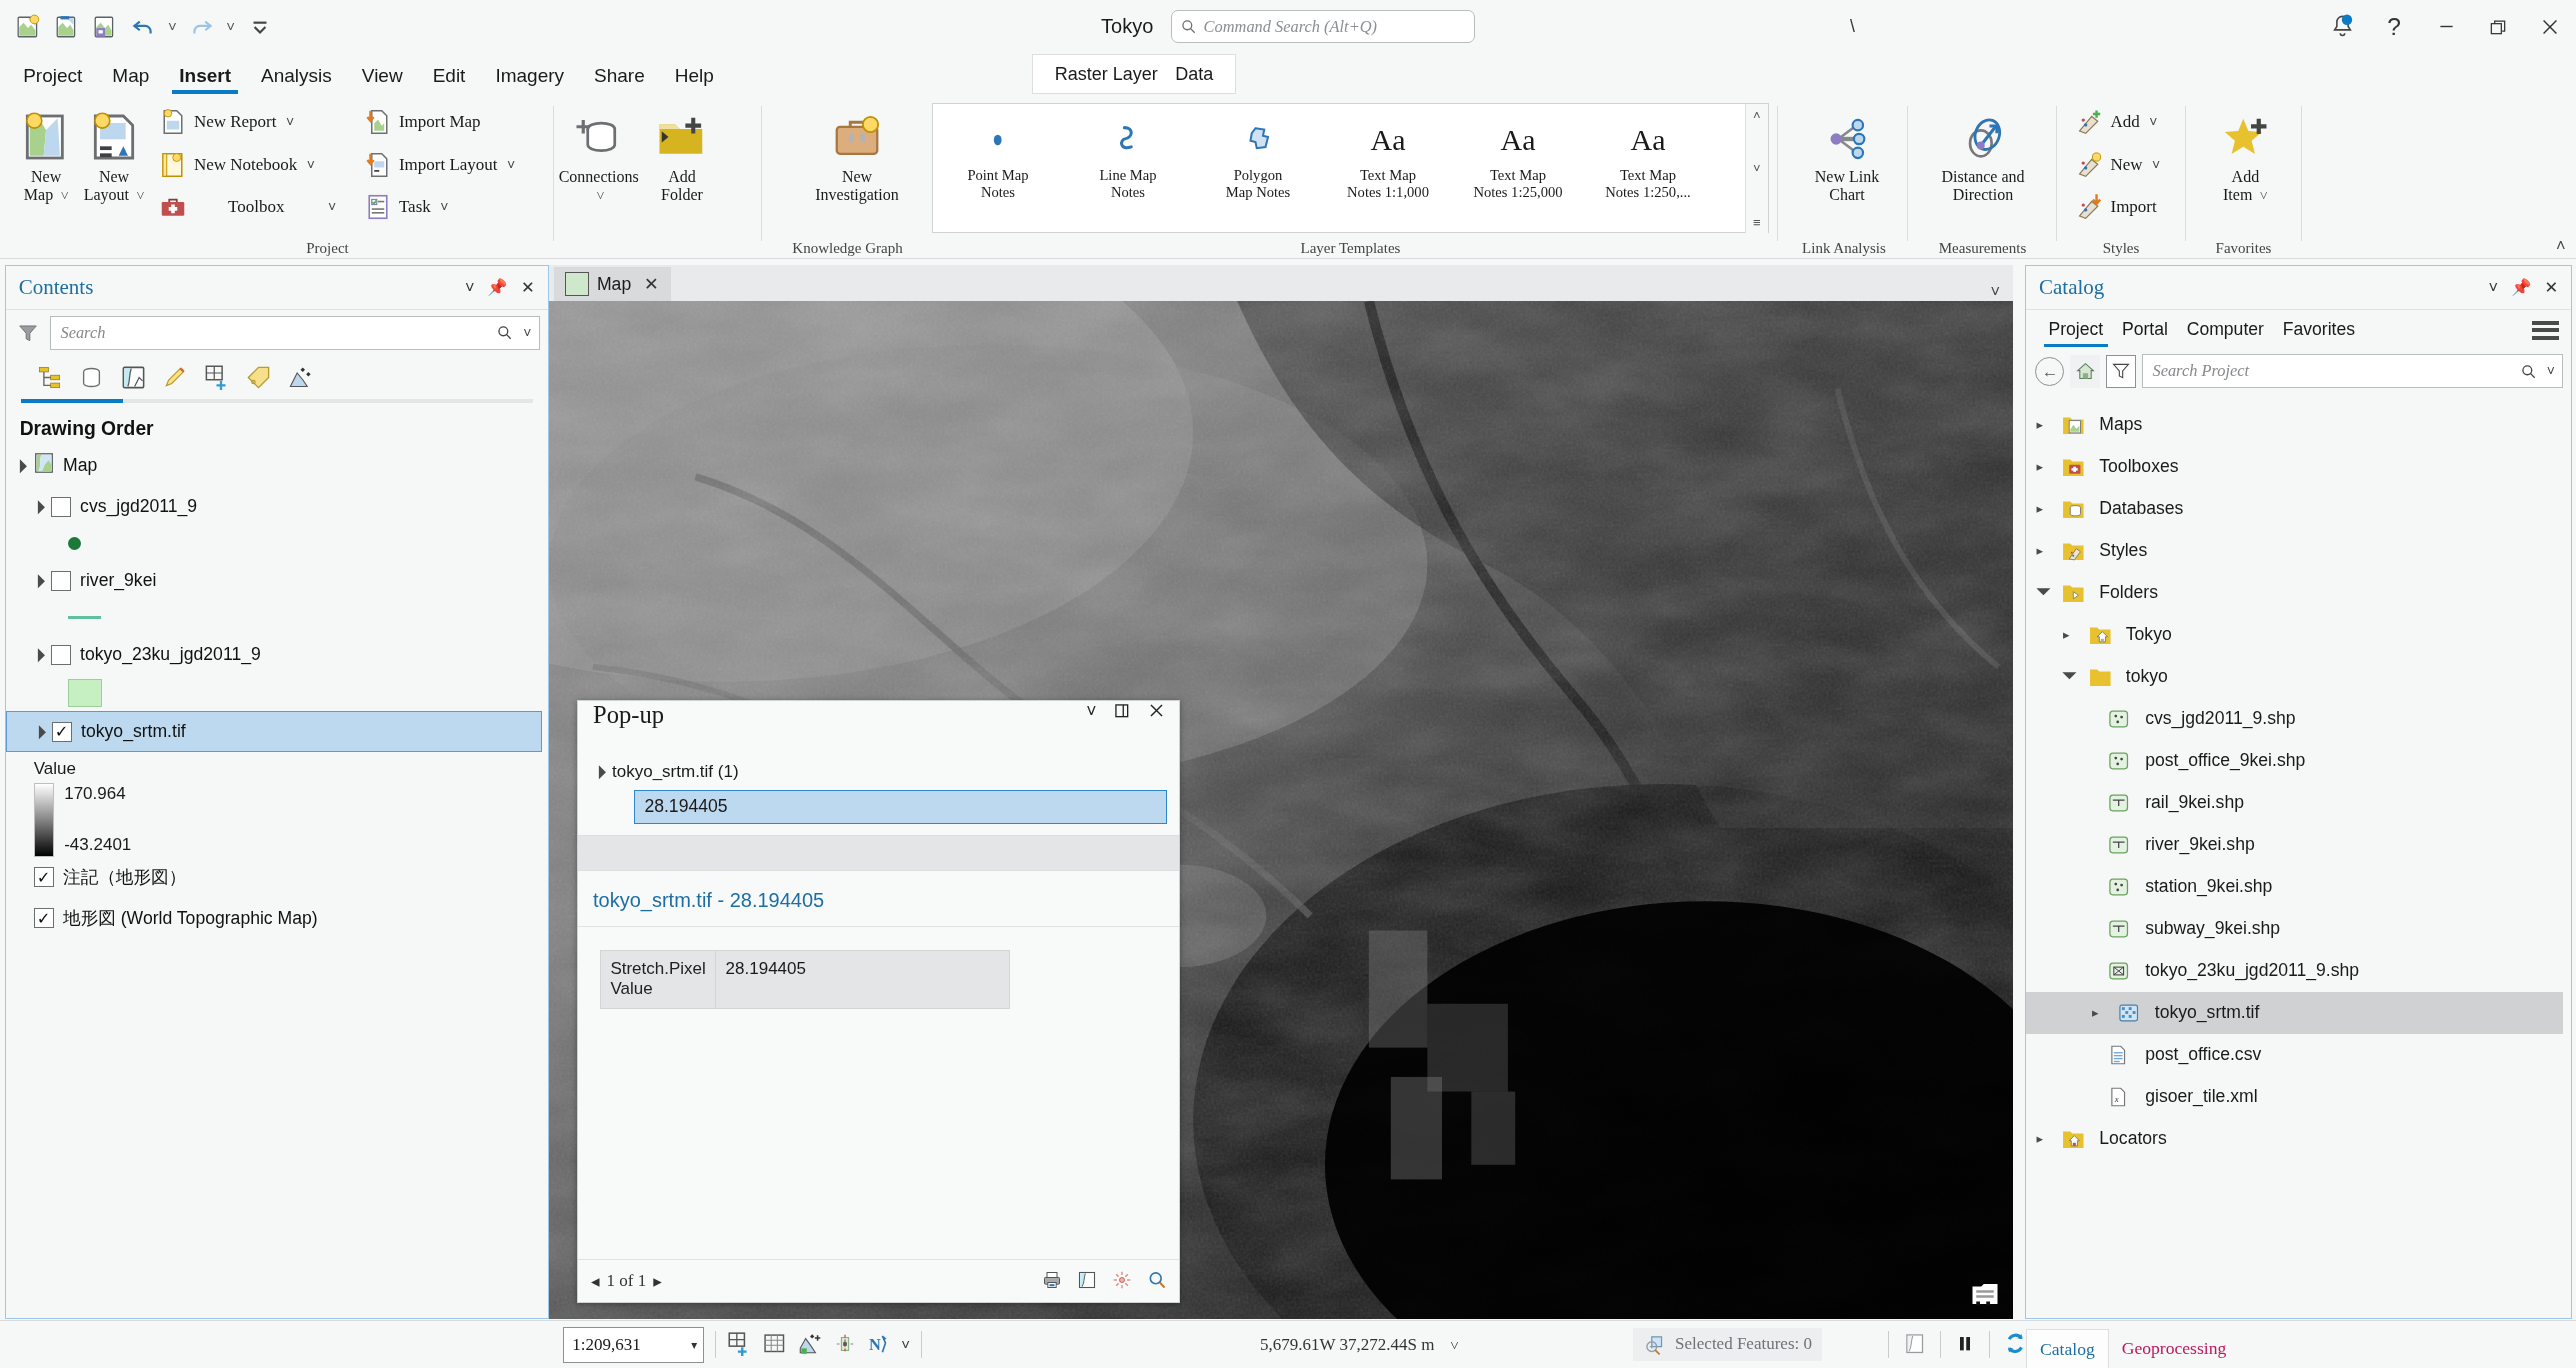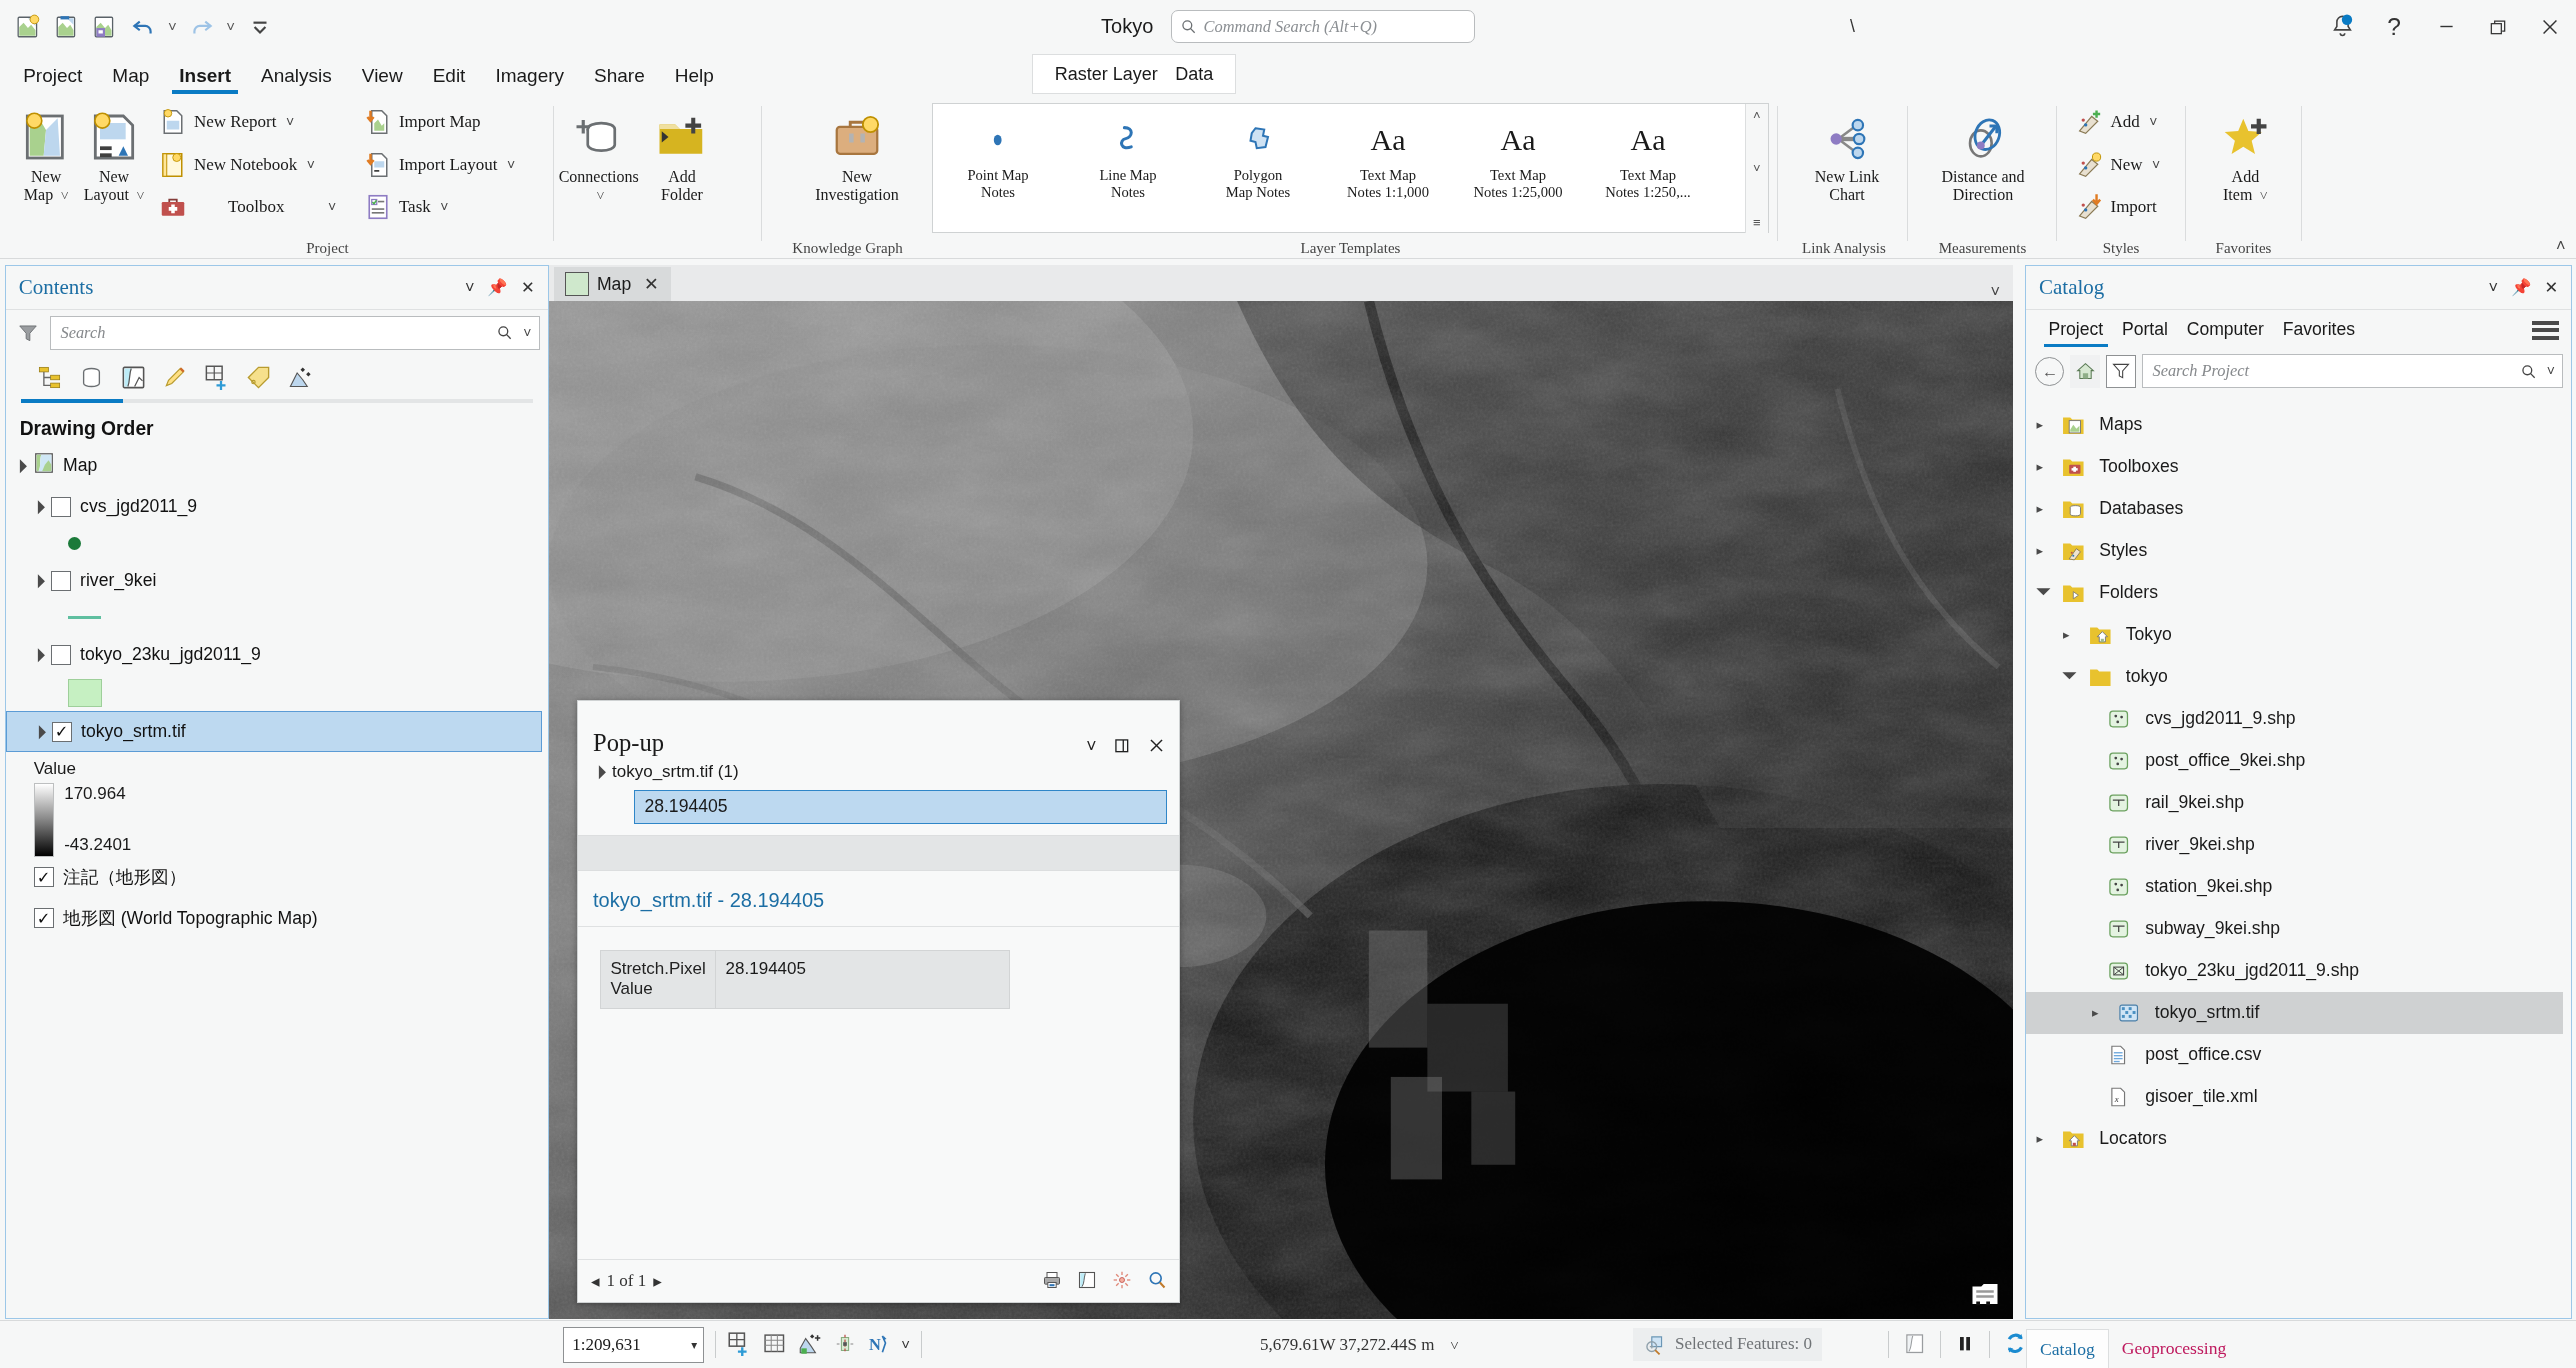--- a/index.html
+++ b/index.html
@@ -164,21 +164,21 @@
   .map-tab .tabx { font-size:17.6px; color:#333; margin-left:4.7px; }
   .mapview { position:absolute; left:0; right:0; background:#111; overflow:hidden; }
   .mapview .terrain { position:absolute; inset:0; }
   .chev-collapse { position:absolute; right:13px; font-size:16.4px; color:#444; }
 
   
   .popup {
     position:absolute; background:#f8f9f9; border:0.6px solid #cfd2d3;
     box-shadow:0 1.2px 5.9px rgba(0,0,0,.35); display:flex; flex-direction:column;
   }
-  .popup-head { height:56px; display:flex; align-items:flex-end; padding:0 13px 0 15px; }
+  .popup-head { height:56px; display:flex; align-items:flex-start; padding:0 13px 0 15px; }
   .popup-title { font-size:24.6px; color:#1a1a1a; font-family:"Liberation Serif", serif; }
   .popup-head-icons { margin-left:auto; display:flex; align-items:center; gap:16.4px; }
   .popup-tree { padding:0 0 0 15px; }
   .pt-row { display:flex; align-items:center; height:29px; font-size:17px; }
   .pt-val {
     margin:3.5px 0 0 41px; height:34px; background:#bdd9f0; border:0.6px solid #2f86c8;
     display:flex; align-items:center; padding-left:9.4px; font-size:17.6px;
   }
   .popup-divider { height:36px; background:#e3e5e6; margin-top:11.7px; border-top:0.6px solid #dcdedf;
                    border-bottom:0.6px solid #dcdedf; }

